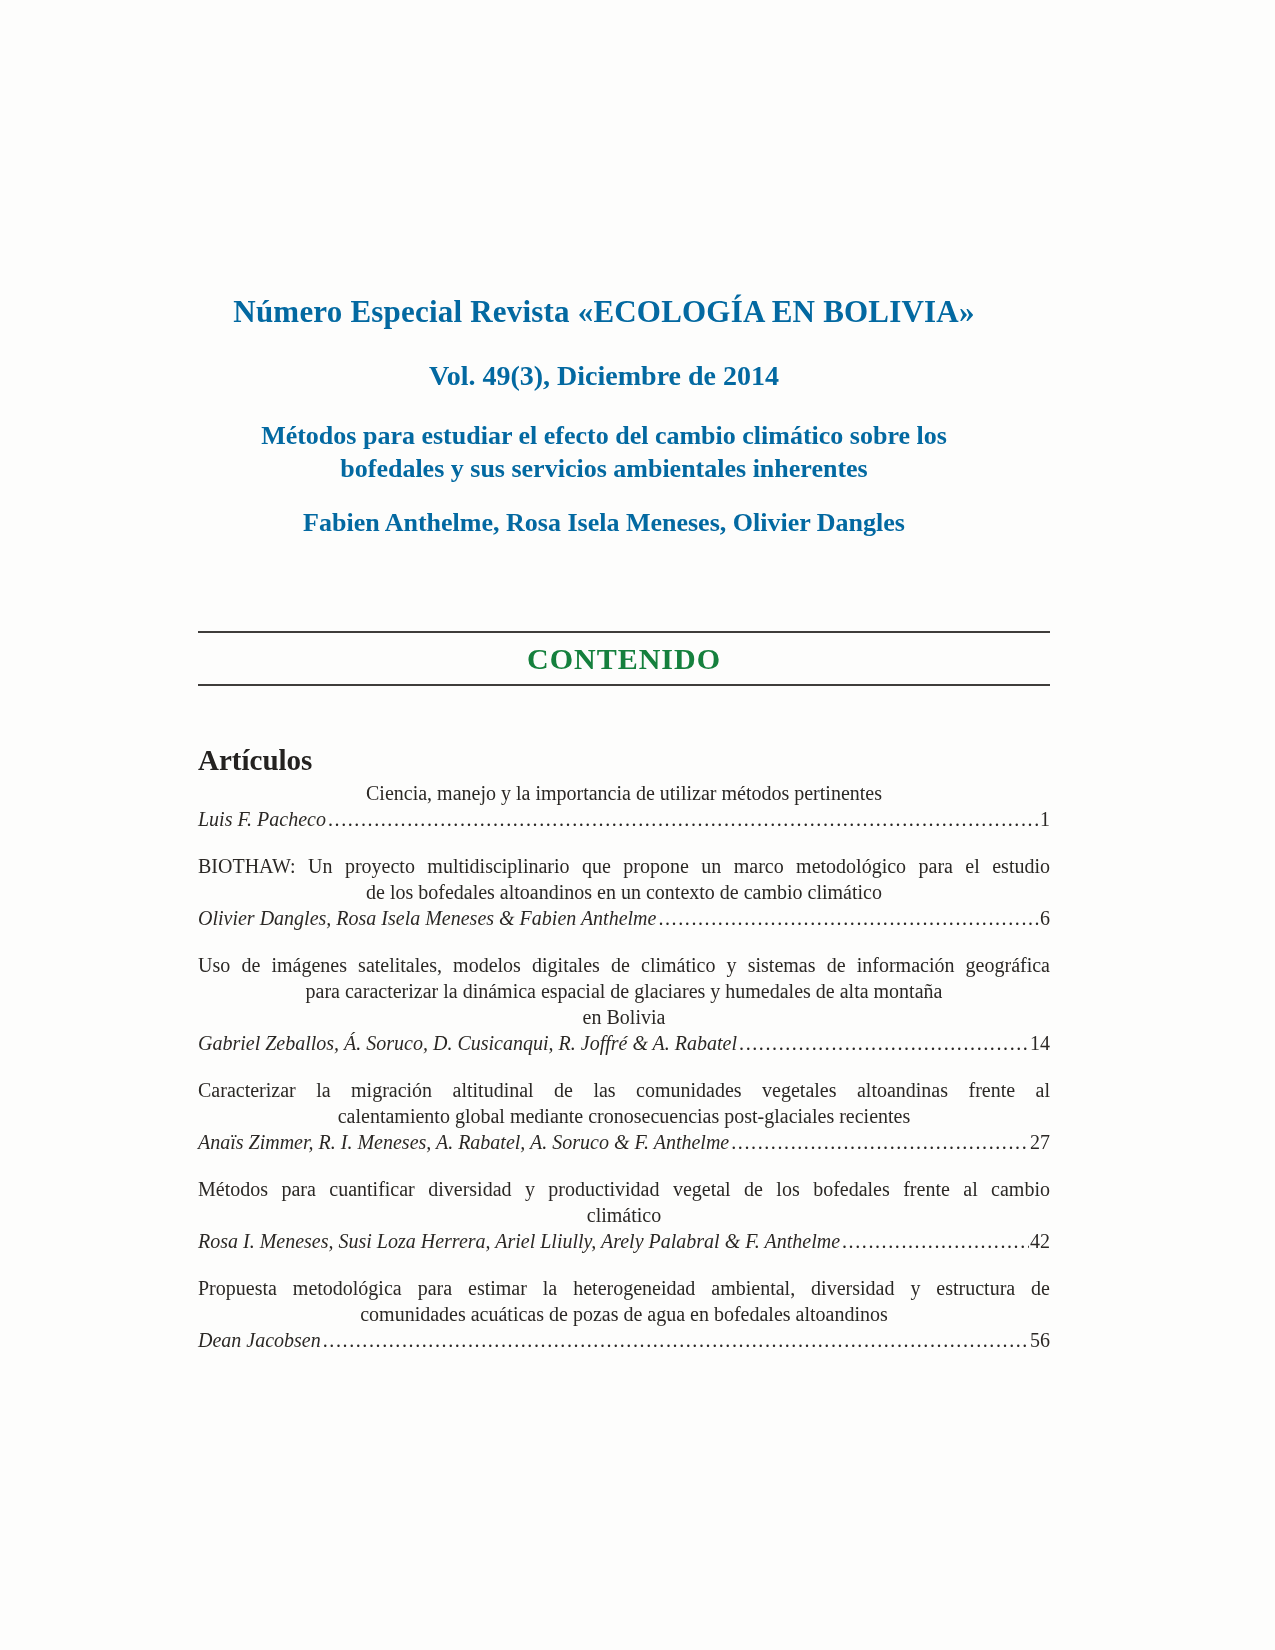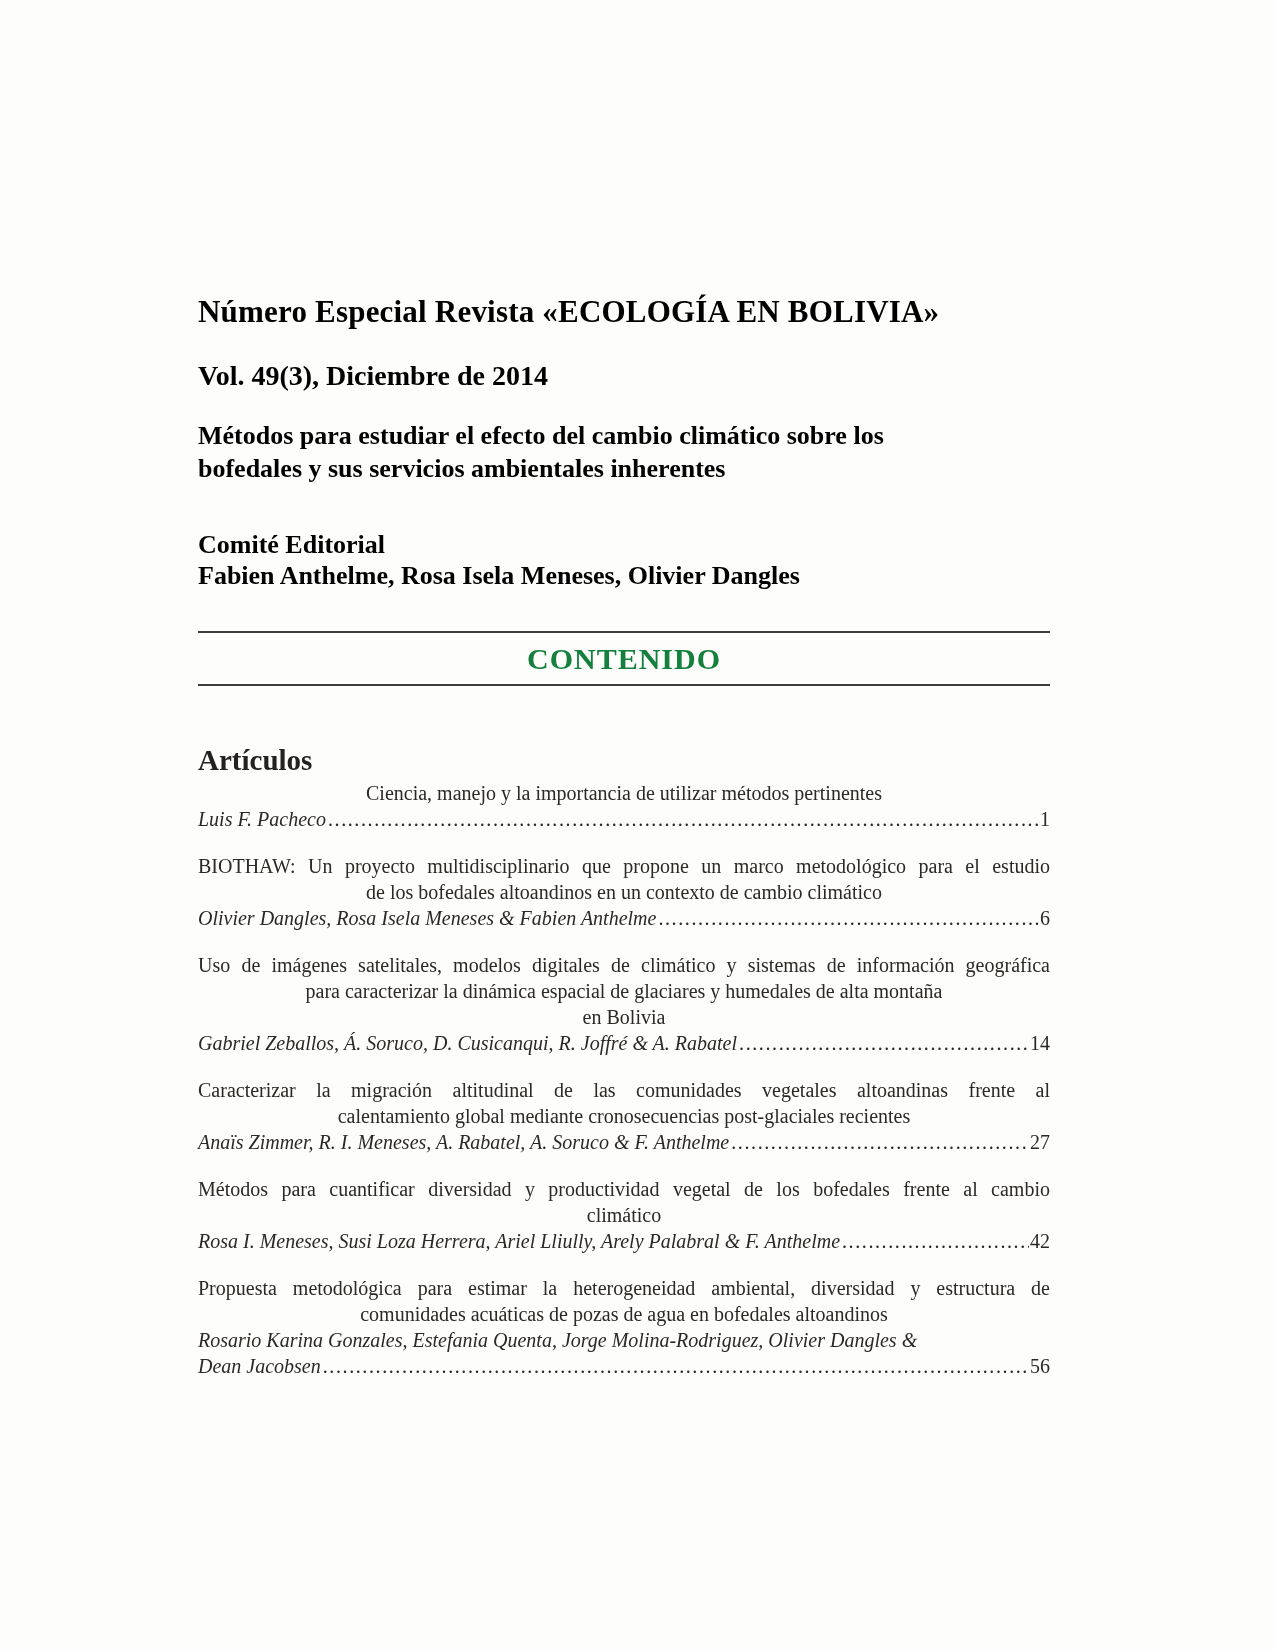--- a/index.html
+++ b/index.html
@@ -20,40 +20,41 @@
     background: #fdfdfc;
     overflow: hidden;
   }
 
   
   .doc-header {
     position: absolute;
     left: 198px;
     width: 812px;
     top: 294px;
-    color: #000000;
+    text-align: center;
+    color: #0369a1;
   }
   .doc-title {
     font-size: 31px;
     line-height: 36px;
     font-weight: bold;
     margin: 0 0 29px 0;
     letter-spacing: 0.2px;
   }
   .doc-volume {
     font-size: 28px;
     line-height: 33px;
     font-weight: bold;
     margin: 0 0 27px 0;
   }
   .doc-subtitle {
     font-size: 26px;
     line-height: 33px;
     font-weight: bold;
-    margin: 0 0 44px 0;
+    margin: 0 0 22px 0;
   }
   .committee-heading,
   .committee-names {
     font-size: 26px;
     line-height: 31px;
     font-weight: bold;
   }
 
   
   .contenido {
@@ -134,21 +135,20 @@
 
 <div class="page">
 
   <header class="doc-header">
     <h1 class="doc-title">Número Especial Revista «ECOLOGÍA EN BOLIVIA»</h1>
     <div class="doc-volume">Vol. 49(3), Diciembre de 2014</div>
     <div class="doc-subtitle">
       <span>Métodos para estudiar el efecto del cambio climático sobre los</span><br>
       <span>bofedales y sus servicios ambientales inherentes</span>
     </div>
-    <div class="committee-heading">Comité Editorial</div>
     <div class="committee-names">Fabien Anthelme, Rosa Isela Meneses, Olivier Dangles</div>
   </header>
 
   <section class="contenido">
     <hr class="rule">
     <div class="contenido-title">CONTENIDO</div>
     <hr class="rule">
   </section>
 
   <section class="toc">
@@ -195,21 +195,20 @@
           <div class="title-line">climático</div>
           <div class="authors-row">
             <span class="authors">Rosa I. Meneses, Susi Loza Herrera, Ariel Lliully, Arely Palabral &amp; F. Anthelme</span>
             <span class="dots" aria-hidden="true">............................................................................................................................................................................................................................................................................................................</span>
             <span class="pagenum">42</span>
           </div>
         </div>
         <div class="entry">
           <div class="title-line stretch">Propuesta metodológica para estimar la heterogeneidad ambiental, diversidad y estructura de</div>
           <div class="title-line">comunidades acuáticas de pozas de agua en bofedales altoandinos</div>
-          <div class="authors-plain">Rosario Karina Gonzales, Estefania Quenta, Jorge Molina-Rodriguez, Olivier Dangles &amp;</div>
           <div class="authors-row">
             <span class="authors">Dean Jacobsen</span>
             <span class="dots" aria-hidden="true">............................................................................................................................................................................................................................................................................................................</span>
             <span class="pagenum">56</span>
           </div>
         </div>
       </div>
   </section>
 
 </div>

